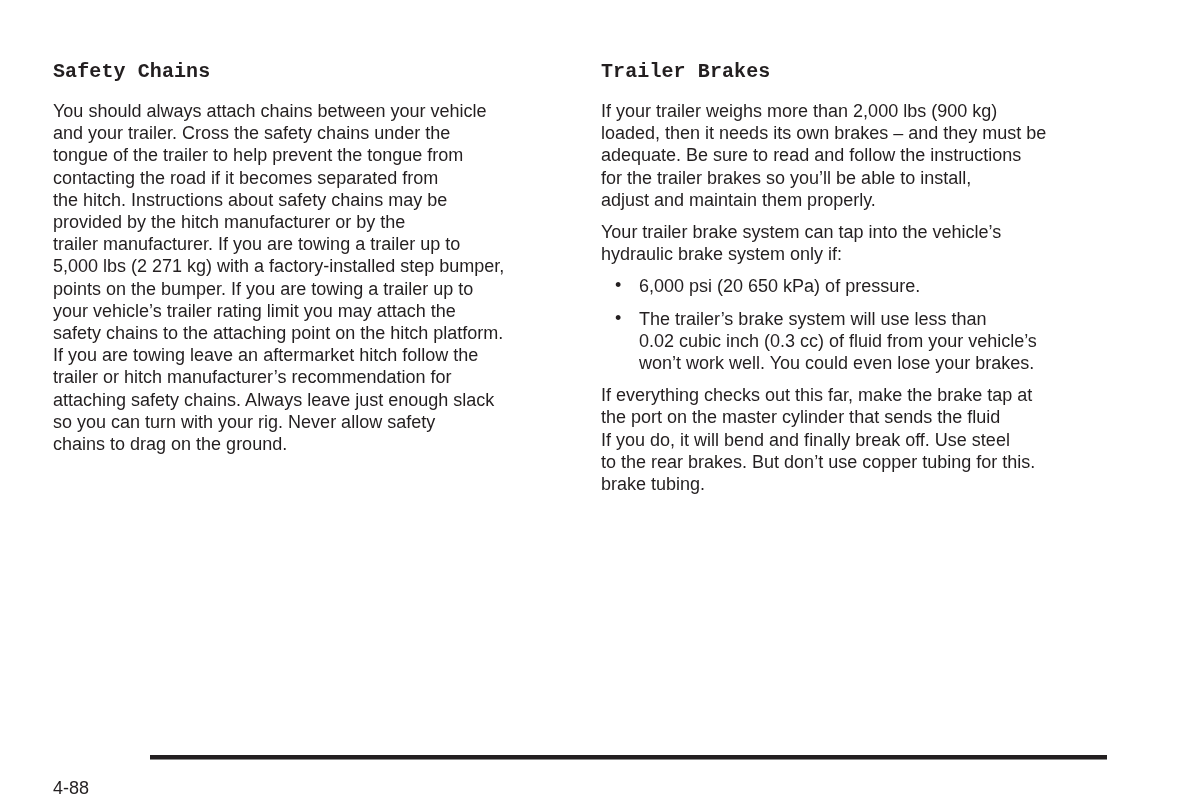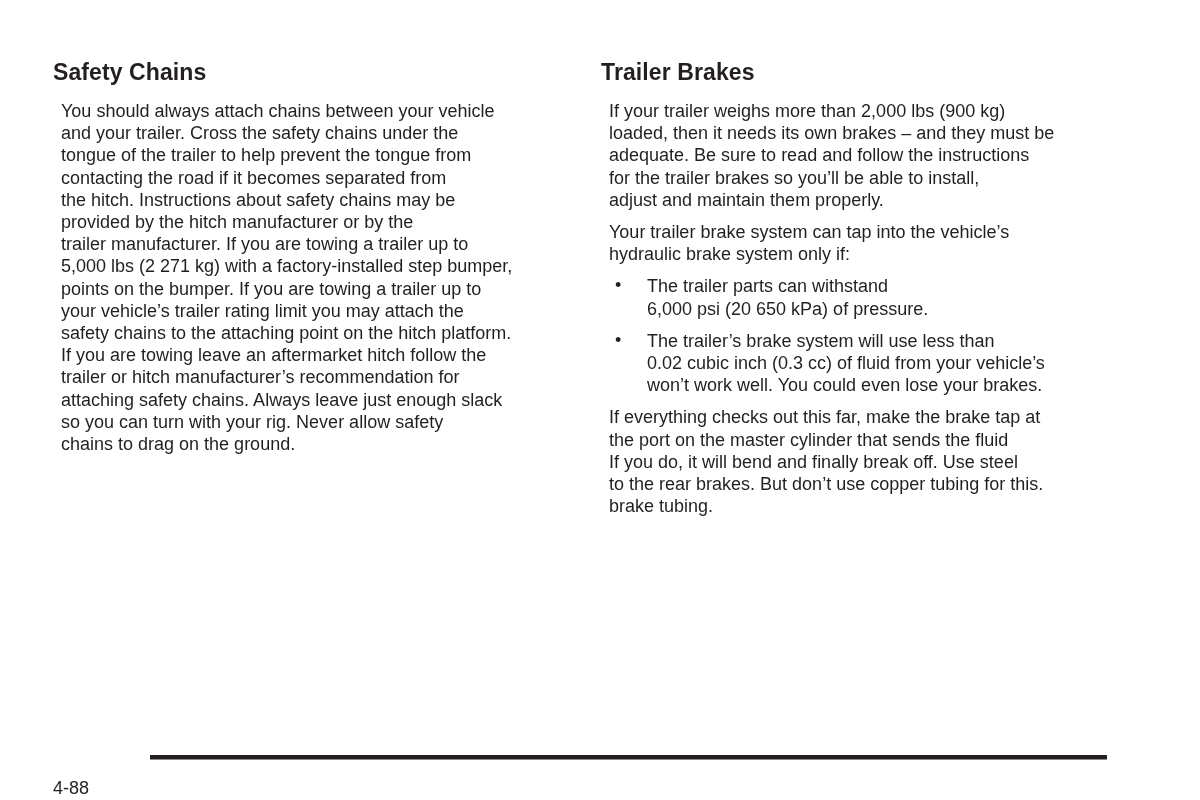--- a/index.html
+++ b/index.html
@@ -15,33 +15,32 @@
       color: #231f20;
       font-family: "Liberation Sans", sans-serif;
     }
     .column {
       position: absolute;
       top: 56px;
     }
     .col-left { left: 53px; width: 520px; }
     .col-right { left: 601px; width: 520px; }
     h2 {
-      font-family: Liberation Sans, sans-serif;
+      font-family: Liberation Mono, monospace;
       font-weight: bold;
-      font-size: 23px;
+      font-size: 20px;
       margin: 0 0 12px 0;
       line-height: 32px;
       letter-spacing: 0.1px;
     }
     .line {
       display: block;
       font-size: 18px;
       line-height: 22.2px;
       white-space: nowrap;
-      margin-left: 8px;
     }
     .para { margin: 0 0 10px 0; }
     .bullet-item {
       position: relative;
       padding-left: 38px;
       margin: 0 0 10px 0;
     }
     .bullet-glyph {
       position: absolute;
       left: 14px;
@@ -103,21 +102,20 @@
   </div>
 
   <div class="para">
     <span class="line">Your trailer brake system can tap into the vehicle’s</span>
     <span class="line">hydraulic brake system only if:</span>
   </div>
 
   <div>
     <div class="bullet-item">
       <span class="bullet-glyph">•</span>
-      <span class="line">The trailer parts can withstand</span>
       <span class="line">6,000 psi (20 650 kPa) of pressure.</span>
     </div>
     <div class="bullet-item">
       <span class="bullet-glyph">•</span>
       <span class="line">The trailer’s brake system will use less than</span>
       <span class="line">0.02 cubic inch (0.3 cc) of fluid from your vehicle’s</span>
       <span class="line">won’t work well. You could even lose your brakes.</span>
     </div>
   </div>
 

